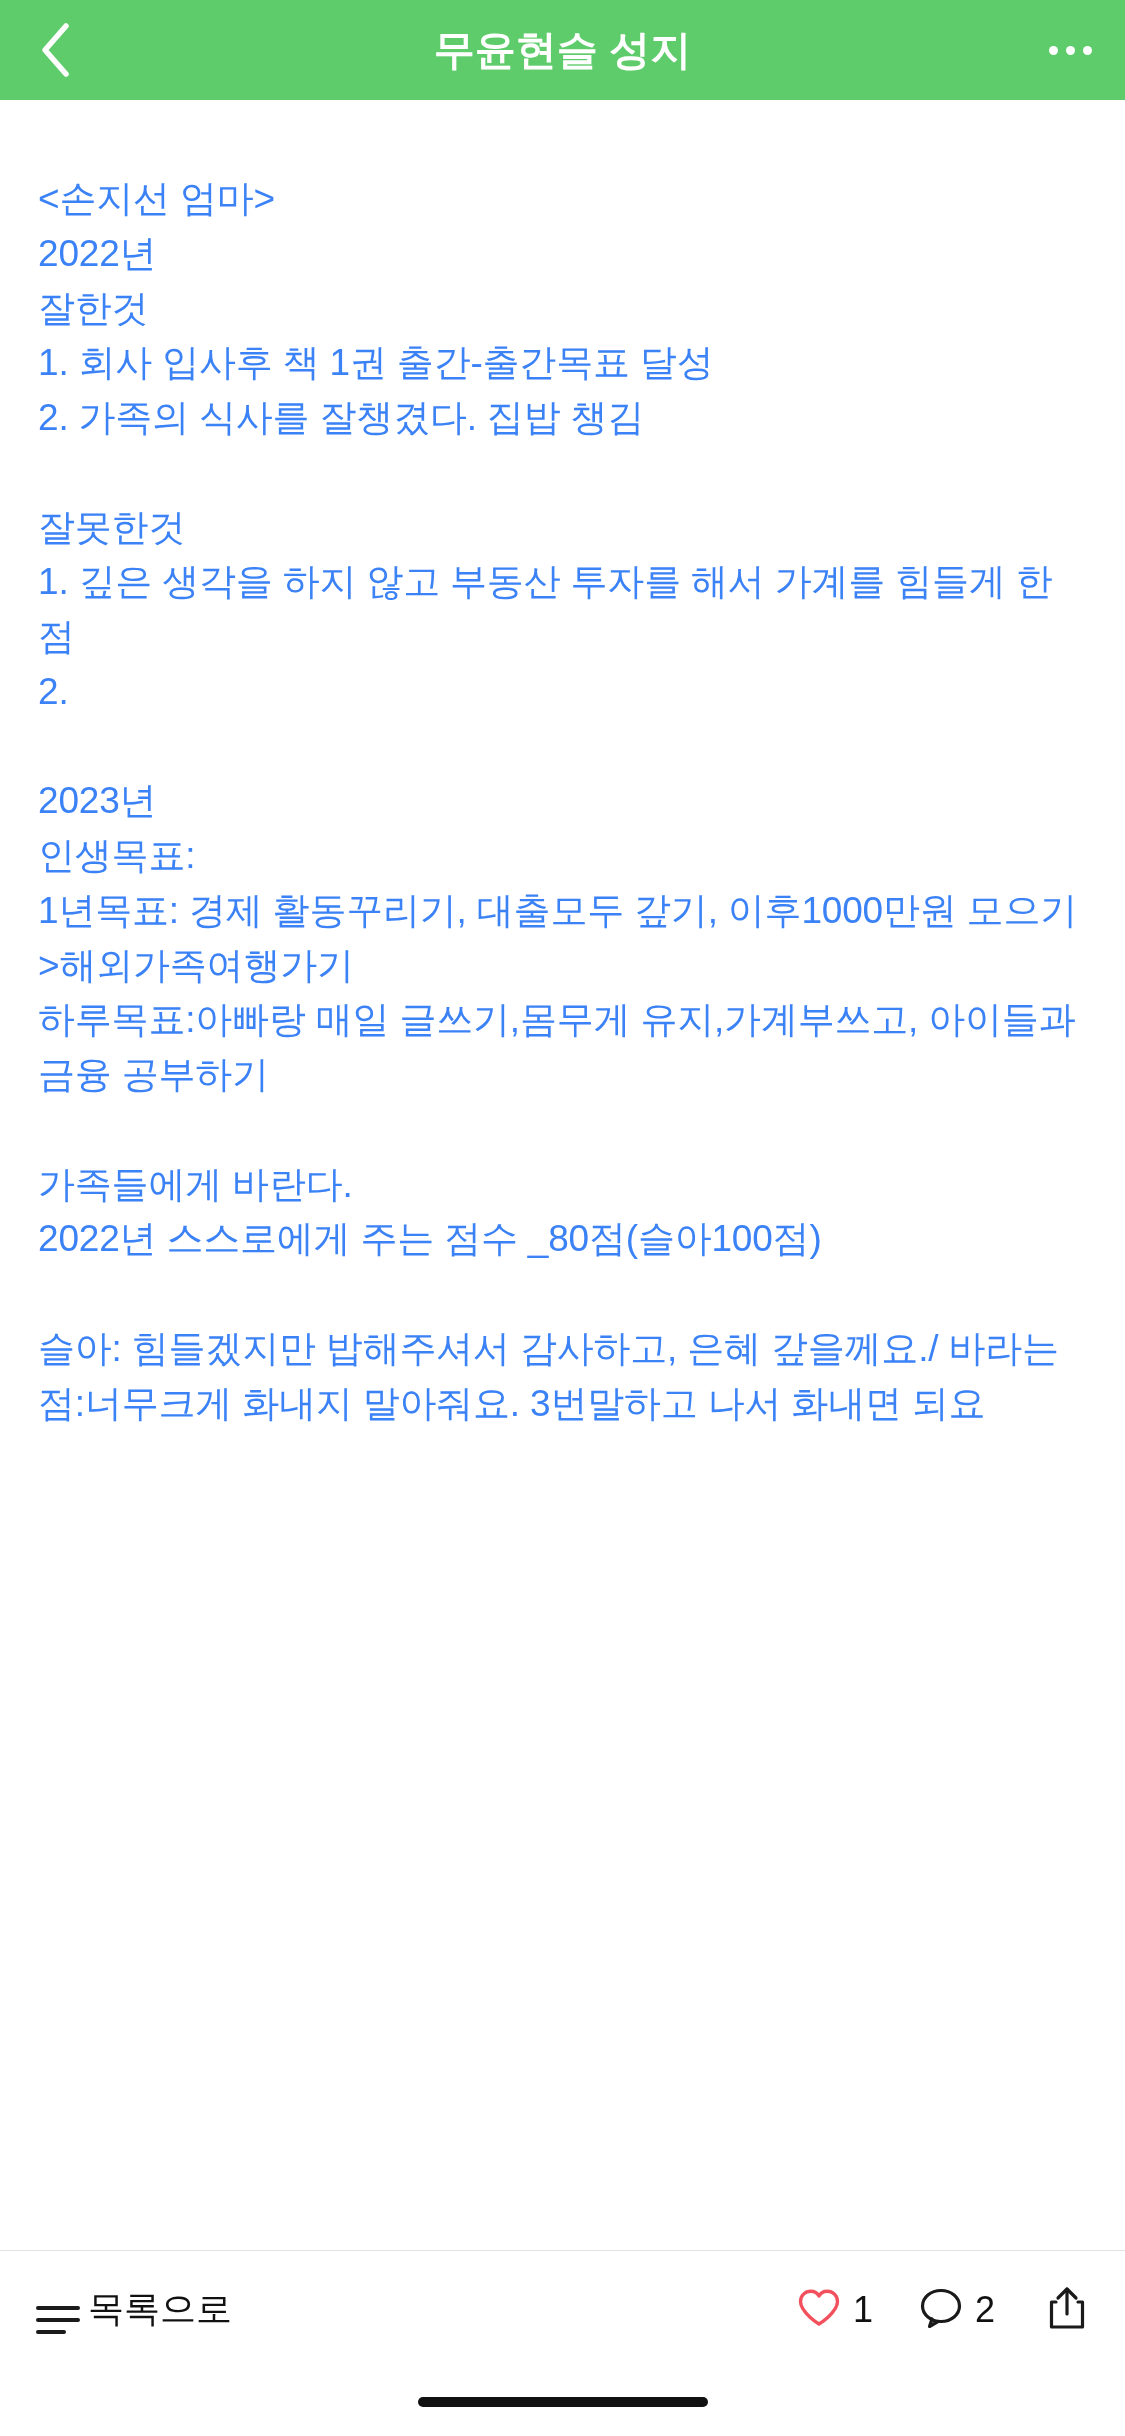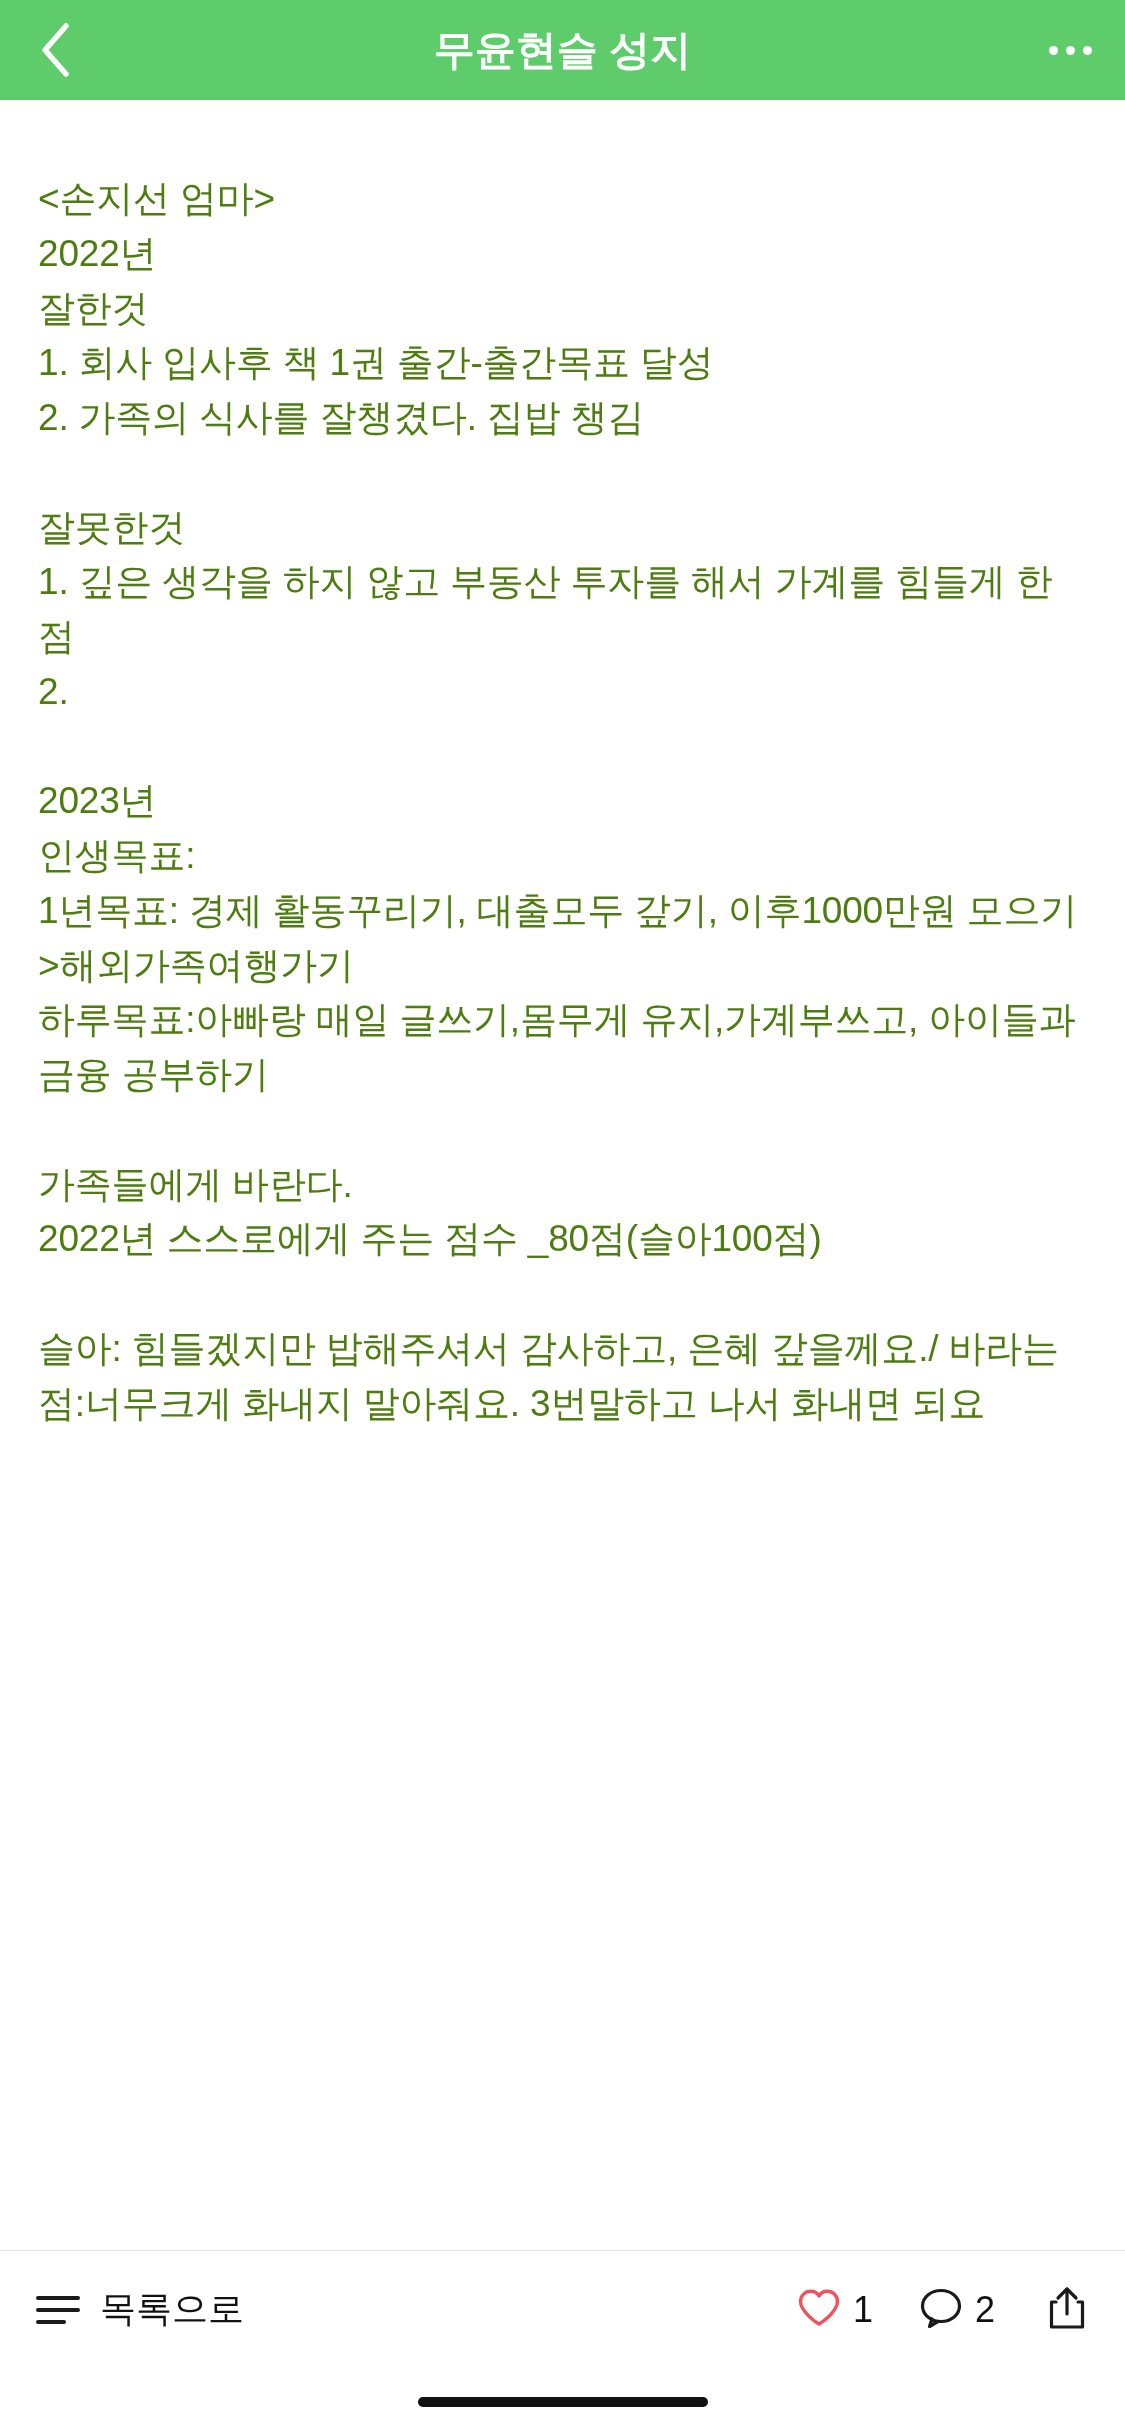--- a/index.html
+++ b/index.html
@@ -112,40 +112,40 @@
   
   .content {
     flex: 1 1 auto;
     overflow: hidden;
     padding: 72px 38px 0 38px;
     position: relative;
   }
   .post-body {
     font-size: 37px;
     line-height: 1.48;
-    color: #4d7c0f;
+    color: #3b82f6;
     white-space: pre-wrap;
     word-break: break-word;
     letter-spacing: -0.2px;
   }
 
   
   .bottombar {
     flex: 0 0 auto;
     height: 118px;
     border-top: 1px solid #e2e2e2;
     background: #ffffff;
     display: flex;
     align-items: center;
     padding: 0 36px;
   }
   .list-btn {
     display: flex;
-    align-items: center;
-    gap: 20px;
+    align-items: flex-end;
+    gap: 8px;
     cursor: pointer;
     font-family: Liberation Mono, monospace;
   }
   .hamburger {
     display: flex; flex-direction: column; gap: 8px;
     width: 44px;
   }
   .hamburger i { display:block; height: 4px; background: #1a1a1a; border-radius: 2px; }
   .hamburger i:nth-child(1) { width: 44px; }
   .hamburger i:nth-child(2) { width: 44px; }

